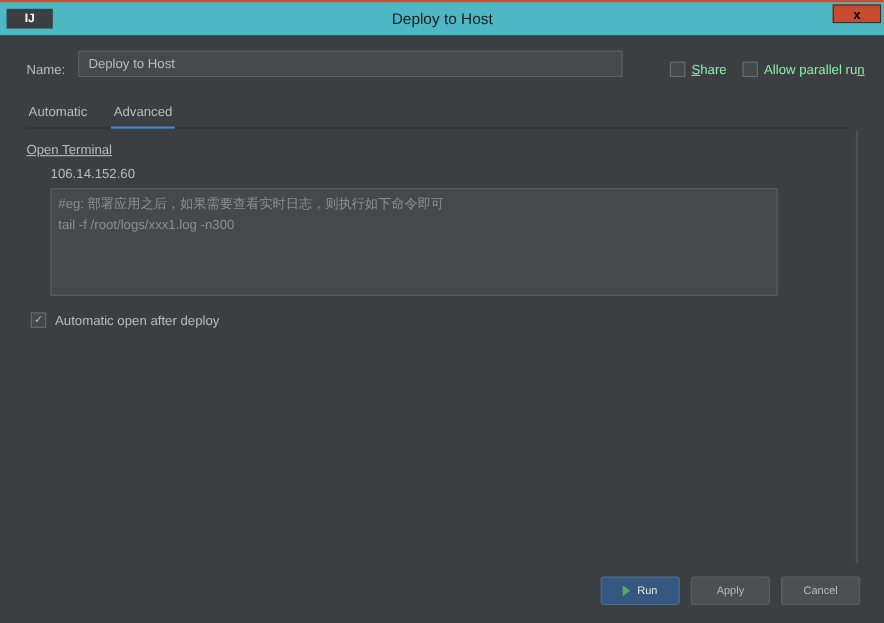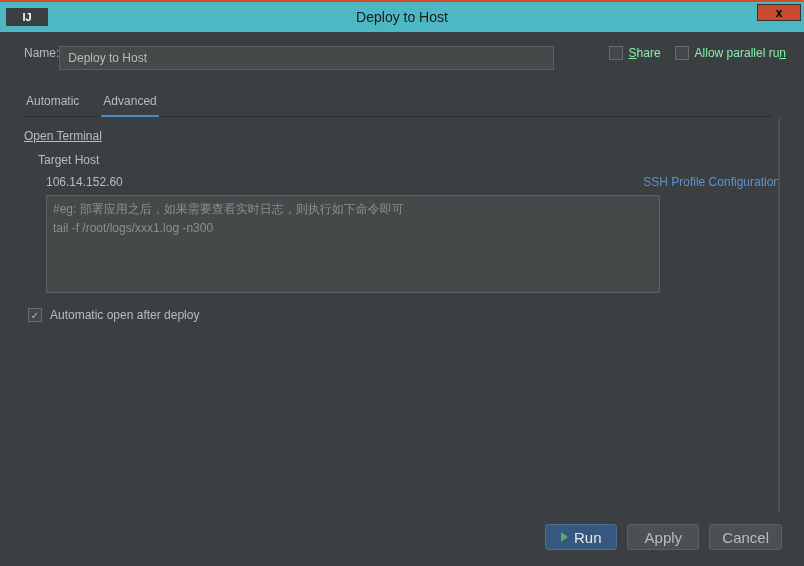--- a/index.html
+++ b/index.html
@@ -57,21 +57,22 @@
 }
 .dialog-body {
   padding: 14px 18px 8px 24px;
   height: calc(100% - 32px);
   display: flex;
   flex-direction: column;
   position: relative;
 }
 .name-row {
   display: flex;
-  align-items: flex-start;
+  align-items: flex-end;
+  gap: 12px;
   margin-bottom: 18px;
 }
 .name-label { color: #bbbbbb; }
 .name-input {
   flex: 0 0 495px;
   height: 24px;
   background: #45494a;
   border: 1px solid #5e6060;
   color: #bbbbbb;
   padding: 0 8px;
@@ -145,21 +146,21 @@
   color: #bbbbbb;
   text-decoration: underline;
 }
 .indent { margin-left: 14px; }
 .field-label { margin-top: 10px; color: #bbbbbb; }
 .host-row { margin-top: 8px; margin-left: 22px; display: flex; gap: 14px; justify-content: space-between; }
 .host-ip { color: #bbbbbb; }
 .link { color: #5894ce; cursor: pointer; }
 .command-area {
   margin: 6px 0 0 22px;
-  width: 614px;
+  width: 661px;
   height: 98px;
   background: #45494a;
   border: 1px solid #5e6060;
   padding: 4px 6px;
   color: #8e8e8e;
   font-size: 12px;
   line-height: 1.6;
   overflow: hidden;
   resize: none;
   font-family: inherit;
@@ -177,21 +178,21 @@
   padding-top: 12px;
   padding-right: 4px;
   padding-bottom: 8px;
 }
 .btn {
   min-width: 72px;
   height: 26px;
   background: #4c5052;
   border: 1px solid #5e6060;
   color: #bbbbbb;
-  font-size: 15px;
+  font-size: 10px;
   border-radius: 3px;
   cursor: pointer;
   display: flex;
   align-items: center;
   justify-content: center;
   gap: 6px;
   padding: 0 12px;
 }
 .btn.primary {
   background: #365880;
@@ -234,24 +235,22 @@
   <div class="tabs">
     <div class="tab">Automatic</div>
     <div class="tab active">Advanced</div>
   </div>
 
   <div class="scroll-area">
     <div class="scrollbar"></div>
 
     <div class="section-head">Open Terminal</div>
 
-    <div class="field-label indent">Target Host</div>
     <div class="host-row">
       <span class="host-ip">106.14.152.60</span>
-      <span class="link">SSH Profile Configuration</span>
     </div>
 
     <textarea class="command-area" style="">#eg: 部署应用之后，如果需要查看实时日志，则执行如下命令即可
 tail -f /root/logs/xxx1.log -n300</textarea>
 
     <div class="auto-row">
       <span class="checkbox checked"></span>
       <span>Automatic open after deploy</span>
     </div>
   </div>

